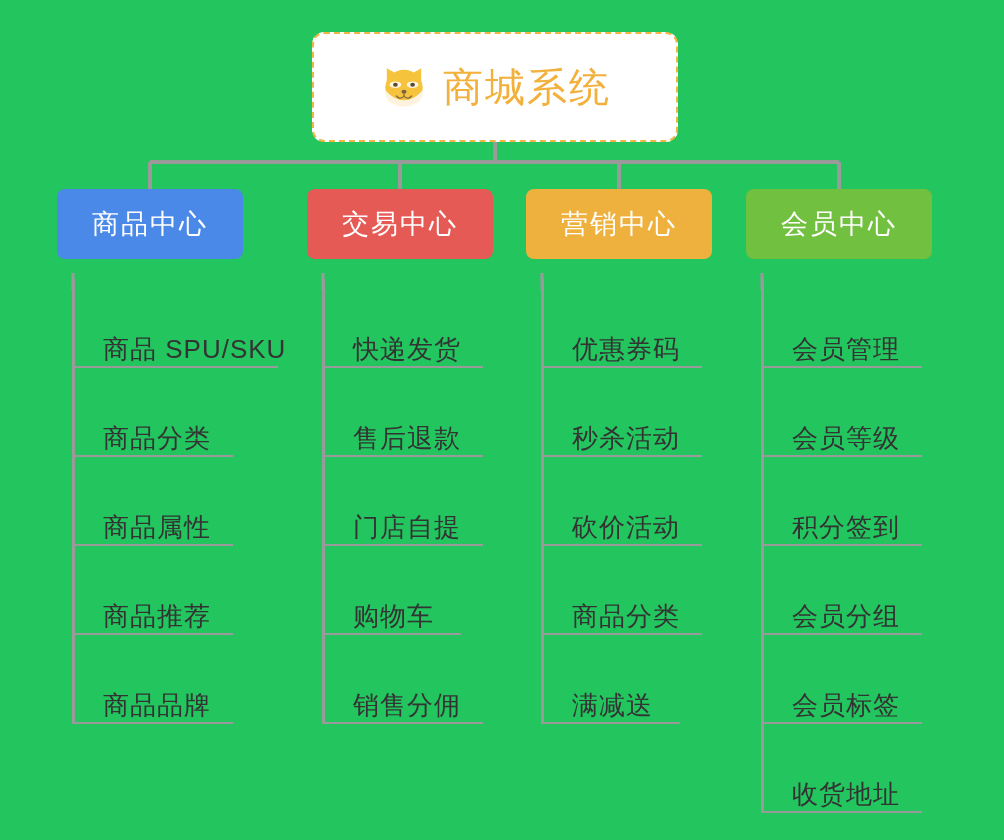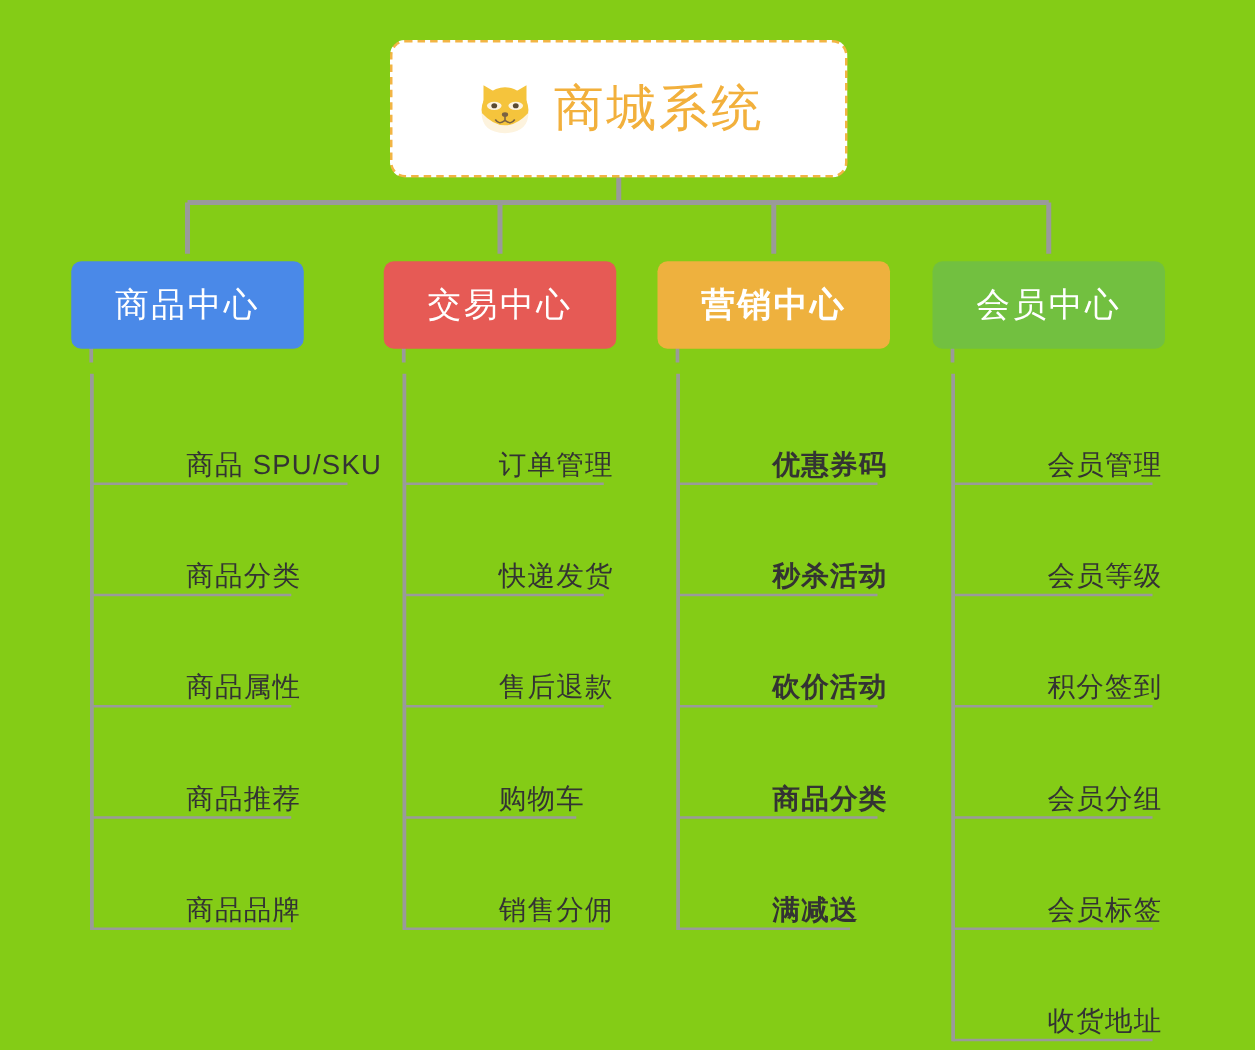--- a/index.html
+++ b/index.html
@@ -56,27 +56,27 @@
     left: 0;
     top: 0;
     width: 1004px;
     height: 840px;
     pointer-events: none;
   }
 
   
   .column {
     position: absolute;
-    top: 209px;
+    top: 189px;
     width: 186px;
   }
 
   .col-0 { left: 57px;  }
   .col-1 { left: 307px; }
-  .col-2 { left: 526px; font-weight: bold; }
+  .col-2 { left: 526px; }
   .col-3 { left: 746px; }
 
   .cat-header {
     width: 186px;
     height: 70px;
     border-radius: 8px;
     display: flex;
     align-items: center;
     justify-content: center;
     color: #ffffff;
@@ -114,32 +114,31 @@
     content: "";
     position: absolute;
     left: 0;
     bottom: 0;
     height: 2px;
     background: #9a9a9a;
     width: var(--uw, 170px);
   }
 
   .leaf-label {
-    font-size: 22px;
+    font-size: 26px;
     color: #333333;
     letter-spacing: 1px;
     line-height: 1.25;
     white-space: nowrap;
-    margin-left: 46px;
   }
 </style>
 </head>
 <body>
 
-<div id="diagram" style="background: #84cc16; padding-left: 13px;">
+<div id="diagram" style="background: #22c55e; padding-left: 13px;">
 
   <svg id="connectors" viewBox="0 0 1004 840" xmlns="http://www.w3.org/2000/svg">
 
     <line x1="495" y1="142" x2="495" y2="162" stroke="#9a9a9a" stroke-width="4"></line>
 
     <line x1="150" y1="162" x2="839" y2="162" stroke="#9a9a9a" stroke-width="4"></line>
 
     <line x1="150" y1="162" x2="150" y2="203" stroke="#9a9a9a" stroke-width="4"></line>
     <line x1="400" y1="162" x2="400" y2="203" stroke="#9a9a9a" stroke-width="4"></line>
     <line x1="619" y1="162" x2="619" y2="203" stroke="#9a9a9a" stroke-width="4"></line>
@@ -201,27 +200,27 @@
     </div>
   </div>
 
   <div class="column col-1">
     <div class="cat-header" style="background: rgb(230, 90, 85);">
       <span>交易中心</span>
     </div>
     <div class="leaf-list">
       <div class="leaf-spine"></div>
       <div class="leaf-item" style="--uw:160px">
-        <span class="leaf-label">订单管理</span>
-      </div>
-      <div class="leaf-item" style="--uw:160px">
         <span class="leaf-label">快递发货</span>
       </div>
       <div class="leaf-item" style="--uw:160px">
         <span class="leaf-label">售后退款</span>
+      </div>
+      <div class="leaf-item" style="--uw:160px">
+        <span class="leaf-label">门店自提</span>
       </div>
       <div class="leaf-item" style="--uw:138px">
         <span class="leaf-label">购物车</span>
       </div>
       <div class="leaf-item" style="--uw:160px">
         <span class="leaf-label">销售分佣</span>
       </div>
     </div>
   </div>
 

